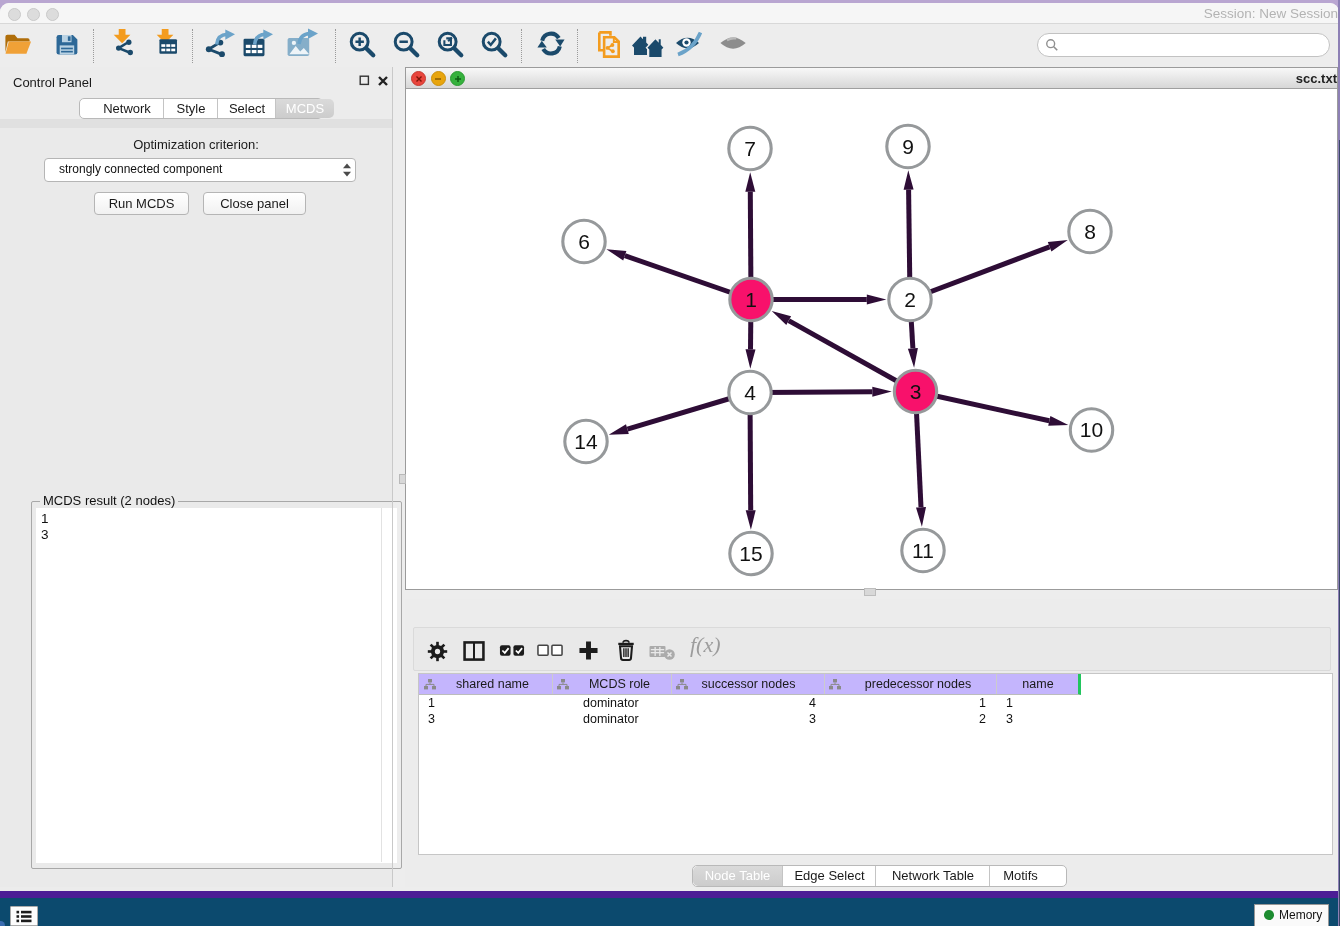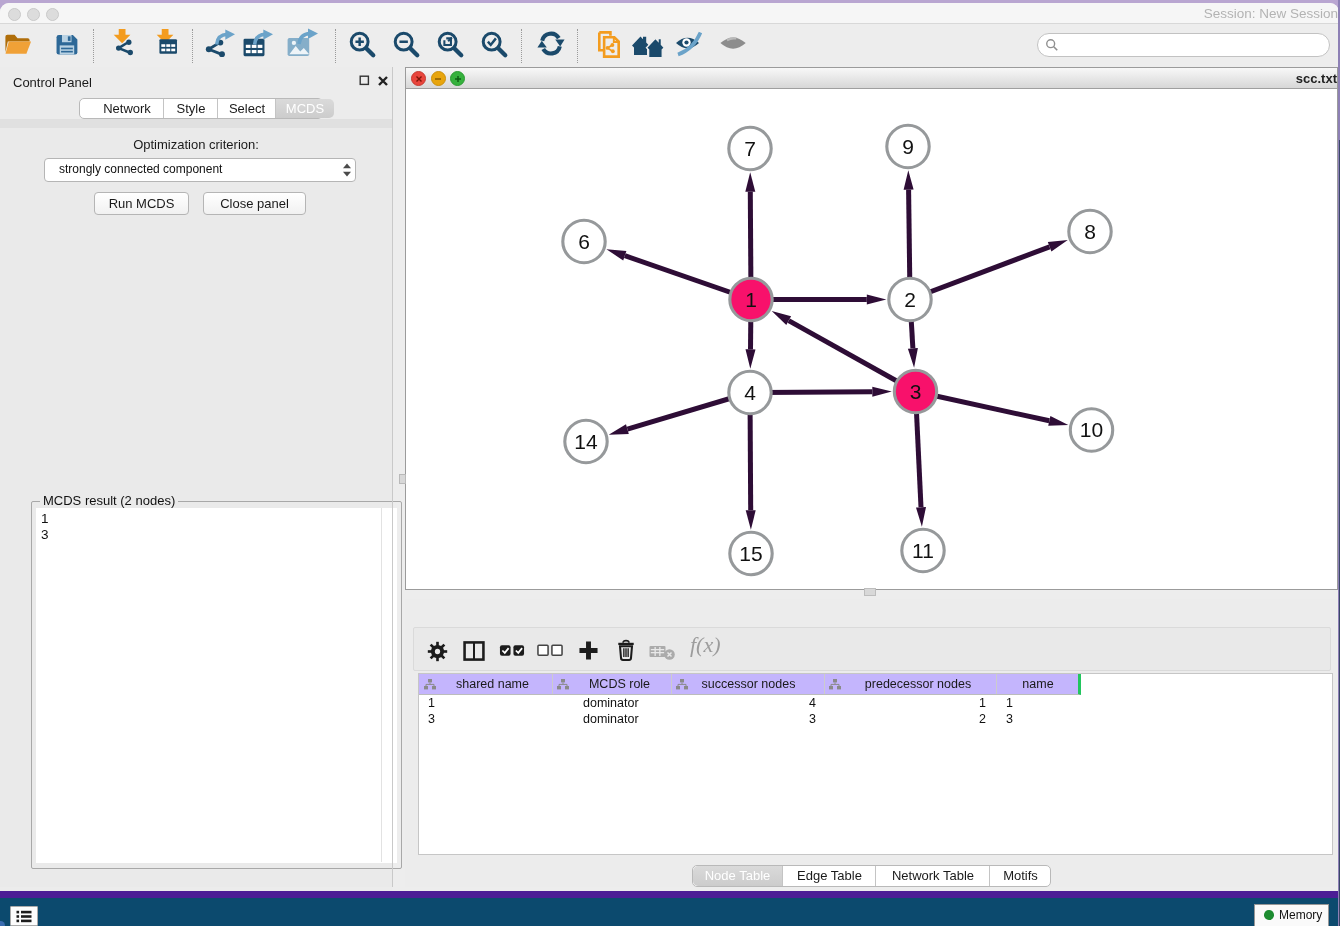--- a/index.html
+++ b/index.html
@@ -49,21 +49,21 @@
  border:1px solid #dadada;border-radius:2px;}
 #ttable{position:absolute;left:13px;top:74px;width:913px;height:180px;background:#fff;
  border:1px solid #c6c6c6;}
 #thead{position:absolute;left:0;top:0;width:659px;height:20px;background:#c4b5fd;
  border-right:3px solid #22c55e;border-bottom:1px solid #bcbcbc;}
 .thcell{position:absolute;top:0;height:20px;line-height:20px;text-align:center;
  font-size:12.5px;color:#1a1a1a;border-left:1px solid #cccccc;}
 .trow{position:absolute;left:0;width:100%;height:16.4px;font-size:12.5px;color:#111;}
 .tcell{position:absolute;top:0;height:16.4px;line-height:16.4px;}
 #btabs{position:absolute;left:287px;top:266px;width:357px;height:20px;background:#fff;
- border:1px solid #b9b9b9;border-radius:5px;}
+ border:1px solid #b9b9b9;border-radius:5px;padding-left:16px;}
 #statusbar{position:absolute;left:0;top:888.5px;width:100%;height:35px;background:#0c4a6e;
  border-top:7px solid #4c1d95;}
 #listbtn{position:absolute;left:10px;top:8px;width:26px;height:17.5px;background:#fdfdfd;
  border:1px solid #ababab;border-radius:1px;}
 #membtn{position:absolute;right:9.5px;top:6px;width:73px;height:20.5px;background:#fafafa;
  border:1px solid #979797;font-size:12px;color:#111;}
 #redge{position:absolute;right:0;top:0;width:2px;height:926px;background:#8d80b5;}
 #redge2{position:absolute;right:0;top:140px;width:1.5px;height:786px;background:#3a4668;}
 </style>
 </head>
@@ -435,21 +435,21 @@
       <div class="trow" style="top:37.4px">
         <div class="tcell" style="left:9px">3</div>
         <div class="tcell" style="left:164px">dominator</div>
         <div class="tcell" style="left:252px;width:145px;text-align:right">3</div>
         <div class="tcell" style="left:405px;width:162px;text-align:right">2</div>
         <div class="tcell" style="left:587px">3</div>
       </div>
     </div>
     <div id="btabs">
       <div class="cptab" style="left:0;width:89px;border-left:none;background:linear-gradient(#dadada,#cccccc);color:#fff;border-radius:5px 0 0 5px">Node Table</div>
-      <div class="cptab" style="left:89px;width:93px">Edge Table</div>
+      <div class="cptab" style="left:89px;width:93px">Edge Select</div>
       <div class="cptab" style="left:182px;width:114px">Network Table</div>
       <div class="cptab" style="left:296px;width:61px">Motifs</div>
     </div>
   </div>
   <div id="statusbar">
     <div id="listbtn">
         <svg class="abs" style="left:5px;top:2.5px" width="16" height="13" viewBox="0 0 16 13">
           <g fill="#1c1c1c">
             <rect x="0.5" y="0.8" width="2.6" height="2.6"></rect>
             <rect x="5" y="0.8" width="10.5" height="2.6"></rect>

